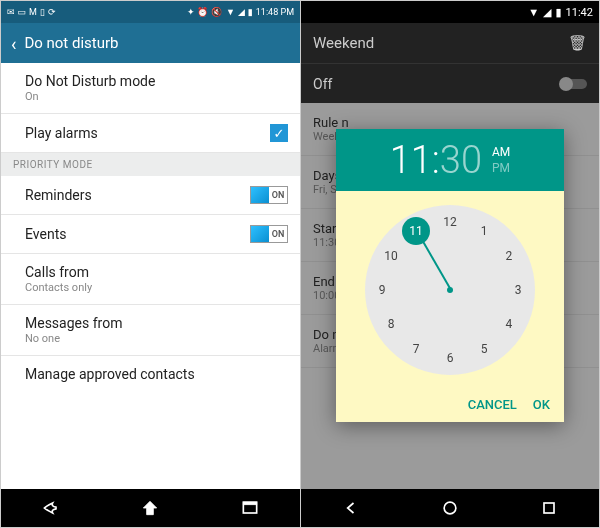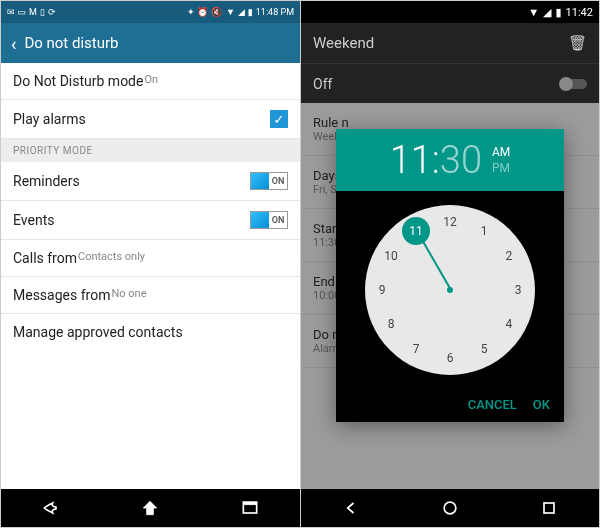--- a/index.html
+++ b/index.html
@@ -17,21 +17,21 @@
 
   
   .appbar { height: 40px; display: flex; align-items: center; padding: 0 10px; gap: 8px; color: #fff; }
   .appbar.left { background: #1f6f94; }
   .appbar.left .title { font-size: 15px; }
   .back { font-size: 18px; }
 
   
   .scroll { flex: 1; overflow: hidden; }
   .item { padding: 10px 12px; border-bottom: 1px solid #e5e5e5; display: flex; justify-content: space-between; align-items: center; }
-  .item .txt { display: flex; gap: 1px; }
+  .item .txt { display: flex; flex-direction: column; gap: 1px; margin-left: 12px; }
   .item .primary { font-size: 14px; color: #222; }
   .item .secondary { font-size: 11px; color: #888; }
   .section { padding: 6px 12px; background: #eceded; font-size: 10px; color: #888; letter-spacing: 0.5px; }
   .cbox { width: 18px; height: 18px; border: 1.5px solid #aaa; background: #fff; }
   .cbox.checked { background: #2196d6; border-color: #2196d6; display:flex; align-items:center; justify-content:center; color:#fff; font-size:13px; }
   .toggle-on { width: 38px; height: 18px; border: 1px solid #999; display: flex; align-items: center; font-size: 9px; font-weight: 600; color: #555; }
   .toggle-on .knob { width: 18px; height: 100%; background: linear-gradient(135deg, #2ec0ff, #0a8fd1); }
   .toggle-on .lbl { flex: 1; text-align: center; }
 
   
@@ -45,21 +45,21 @@
   .r-off { height: 40px; background: #222; color: #ccc; display: flex; align-items: center; justify-content: space-between; padding: 0 12px; font-size: 14px; border-top:1px solid #333;}
   .sw-off { width: 26px; height: 10px; background: #555; border-radius: 5px; position: relative; }
   .sw-off::after { content:''; width:14px; height:14px; background:#888; border-radius:50%; position:absolute; left:-2px; top:-2px; }
   .r-body { flex:1; background: #efefef; position: relative; }
   .r-item { padding: 12px 12px; border-bottom: 1px solid #ddd; }
   .r-item .p { font-size: 13px; color: #333; }
   .r-item .s { font-size: 11px; color: #888; }
   .dim-overlay { position:absolute; left:0; right:0; top:0; bottom:0; background:rgba(0,0,0,0.35); }
 
   
-  .dialog { position: absolute; left: 35px; right: 35px; top: 128px; background:#000000; box-shadow: 0 4px 20px rgba(0,0,0,0.4); display:flex; flex-direction:column; }
+  .dialog { position: absolute; left: 35px; right: 35px; top: 128px; background:#fef9c3; box-shadow: 0 4px 20px rgba(0,0,0,0.4); display:flex; flex-direction:column; }
   .dlg-head { background:#009688; height:62px; display:flex; align-items:center; justify-content:center; color:#fff; gap:10px; }
   .dlg-head .time { font-size: 38px; font-weight: 300; }
   .dlg-head .ampm { display:flex; flex-direction:column; font-size:12px; gap:2px; }
   .dlg-head .ampm .inactive { opacity:0.5; }
   .clockwrap { padding: 14px; display:flex; align-items:center; justify-content:center; }
   .clock { width: 170px; height: 170px; border-radius:50%; background:#e8e8e8; position:relative; }
   .ch { position:absolute; width:22px; height:22px; display:flex; align-items:center; justify-content:center; font-size:12px; color:#444; }
   .hand { position:absolute; left:50%; top:50%; width:2px; height:64px; background:#009688; transform-origin: top center; }
   .hand-dot { width:28px; height:28px; border-radius:50%; background:#009688; color:#fff; display:flex; align-items:center; justify-content:center; position:absolute; font-size:12px; }
   .center-dot { position:absolute; left:50%; top:50%; width:6px; height:6px; margin-left:-3px; margin-top:-3px; border-radius:50%; background:#009688; }

